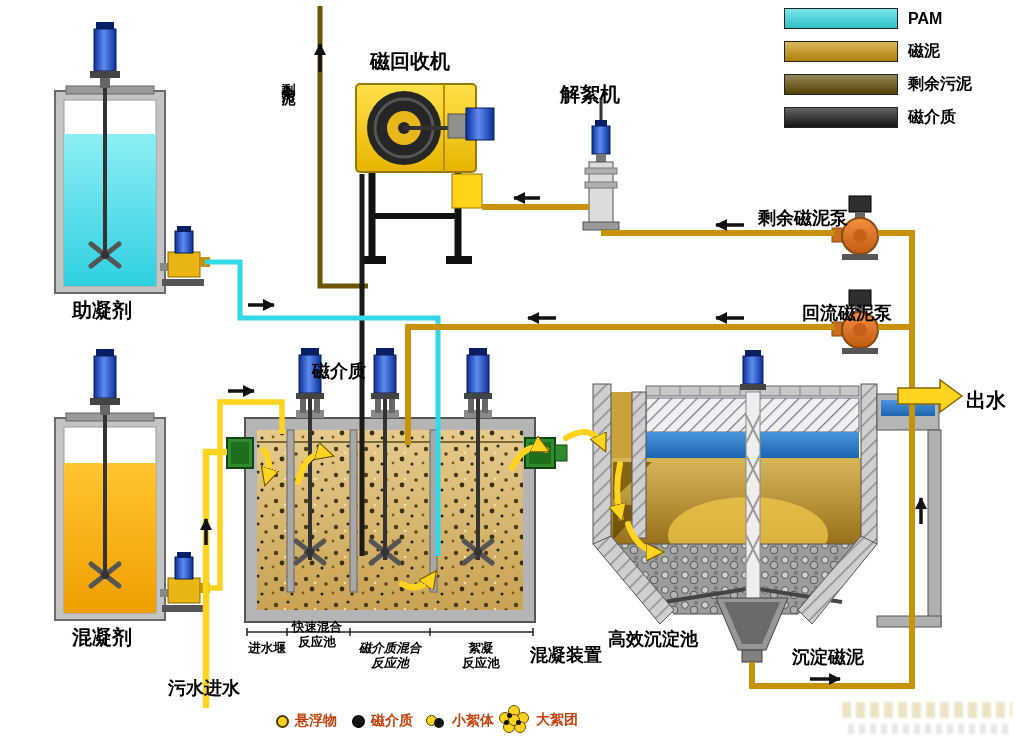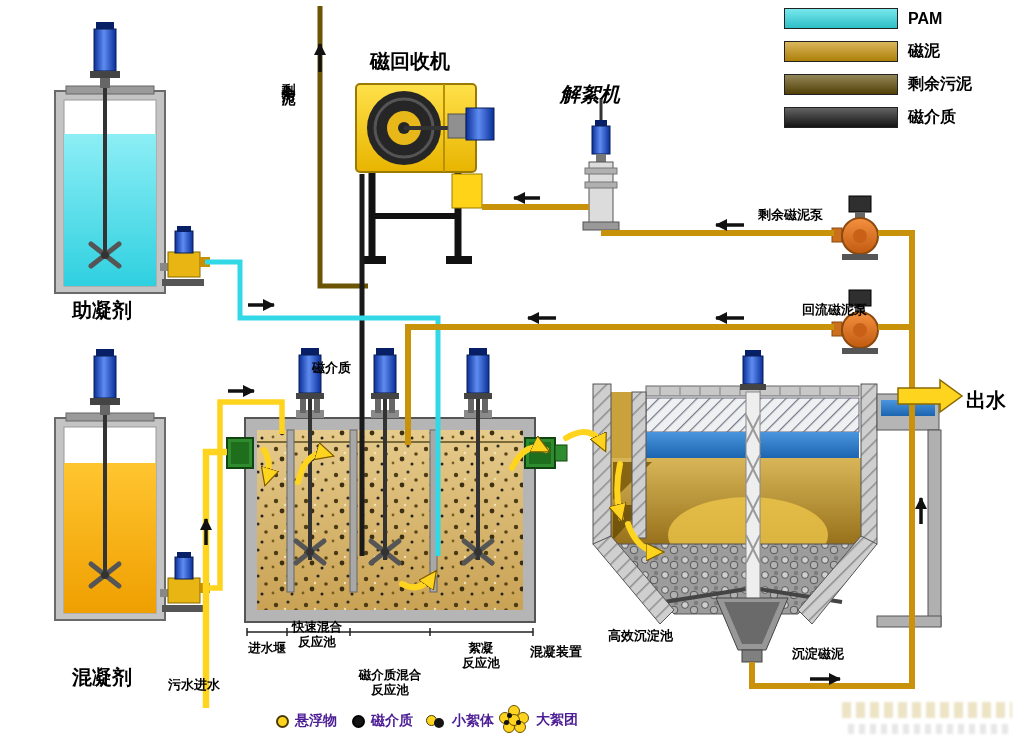--- a/index.html
+++ b/index.html
@@ -1,29 +1,29 @@
 <!DOCTYPE html>
 <html><head>
 <meta charset="utf-8">
 <style>
   html,body{margin:0;padding:0;background:#fff;}
   .stage{position:relative;width:1015px;height:743px;background:#fff;overflow:hidden;
          font-family:"Liberation Sans",sans-serif;}
   .art{position:absolute;left:0;top:0;}
   .lbl{position:absolute;font-weight:700;color:#000;white-space:nowrap;font-size:20px;}
-  .lbl.small{font-size:13px;}
+  .lbl.small{font-size:18px;}
   .lbl.vert{writing-mode:vertical-rl;text-orientation:upright;letter-spacing:3px;font-size:14px;}
   .sec{position:absolute;text-align:center;font-weight:700;font-size:12.5px;line-height:15px;color:#000;}
   .legend{position:absolute;left:784px;top:8px;}
   .legend-row{display:flex;align-items:center;margin-bottom:12px;}
   .legend-bar{width:112px;height:19px;border:1px solid #222;margin-right:10px;
               background-image:linear-gradient(#ffffff55,#00000022);}
   .legend-label{font-weight:700;font-size:16px;color:#000;}
   .pleg{position:absolute;display:flex;align-items:center;gap:6px;}
-  .pleg .txt{font-weight:700;font-size:14px;color:#4c1d95;}
+  .pleg .txt{font-weight:700;font-size:14px;color:#c2410c;}
   .dot{width:13px;height:13px;border-radius:50%;border:2px solid #4a3a00;box-sizing:border-box;}
   .dot.yellow{background:#ffd41e;}
   .dot.black{background:#141414;border-color:#000;}
   .combo{position:relative;width:20px;height:16px;}
   .combo .c1{position:absolute;left:0;top:2px;width:11px;height:11px;border-radius:50%;
              background:#ffd41e;border:1.5px solid #4a3a00;box-sizing:border-box;}
   .combo .c2{position:absolute;left:8px;top:5px;width:10px;height:10px;border-radius:50%;
              background:#141414;}
   .flower{position:relative;width:32px;height:30px;}
   .flower i{position:absolute;border-radius:50%;}
@@ -359,42 +359,42 @@
     <span class="legend-bar" style="background-color: rgb(94, 74, 6);"></span>
     <span class="legend-label">剩余污泥</span>
   </div>
   <div class="legend-row">
     <span class="legend-bar" style="background-color: rgb(22, 22, 22);"></span>
     <span class="legend-label">磁介质</span>
   </div>
 </div>
 
 <div class="lbl" style="left:370px;top:48px;">磁回收机</div>
-<div class="lbl" style="left:560px;top:81px;font-style:italic;">解絮机</div>
+<div class="lbl" style="left:560px;top:81px;">解絮机</div>
 <div class="lbl vert" style="left:280px;top:72px;">剩余污泥</div>
 <div class="lbl small" style="left:758px;top:206px;">剩余磁泥泵</div>
 <div class="lbl small" style="left:758px;top:301px;margin-left:44px;">回流磁泥泵</div>
 <div class="lbl small" style="left:312px;top:359px;">磁介质</div>
 <div class="lbl" style="left:72px;top:297px;">助凝剂</div>
-<div class="lbl" style="left:72px;top:624px;margin-top:40px;">混凝剂</div>
+<div class="lbl" style="left:72px;top:624px;">混凝剂</div>
 <div class="lbl" style="left:966px;top:387px;">出水</div>
 <div class="lbl small" style="left:168px;top:676px;">污水进水</div>
 <div class="lbl small" style="left:530px;top:643px;">混凝装置</div>
 <div class="lbl small" style="left:608px;top:627px;">高效沉淀池</div>
 <div class="lbl small" style="left:792px;top:645px;">沉淀磁泥</div>
 
 <div class="sec" style="left:240px;top:641px;width:54px;">
   <div>进水堰</div>
   <div></div>
 </div>
 <div class="sec" style="left:283px;top:620px;width:68px;">
   <div>快速混合</div>
   <div>反应池</div>
 </div>
-<div class="sec" style="left:348px;top:668px;width:84px;">
+<div class="sec" style="left:348px;top:641px;width:84px;font-style:italic;">
   <div>磁介质混合</div>
   <div>反应池</div>
 </div>
 <div class="sec" style="left:444px;top:641px;width:74px;">
   <div>絮凝</div>
   <div>反应池</div>
 </div>
 
 <div class="pleg" style="left:276px;top:712px;">
   <span class="dot yellow"></span>

